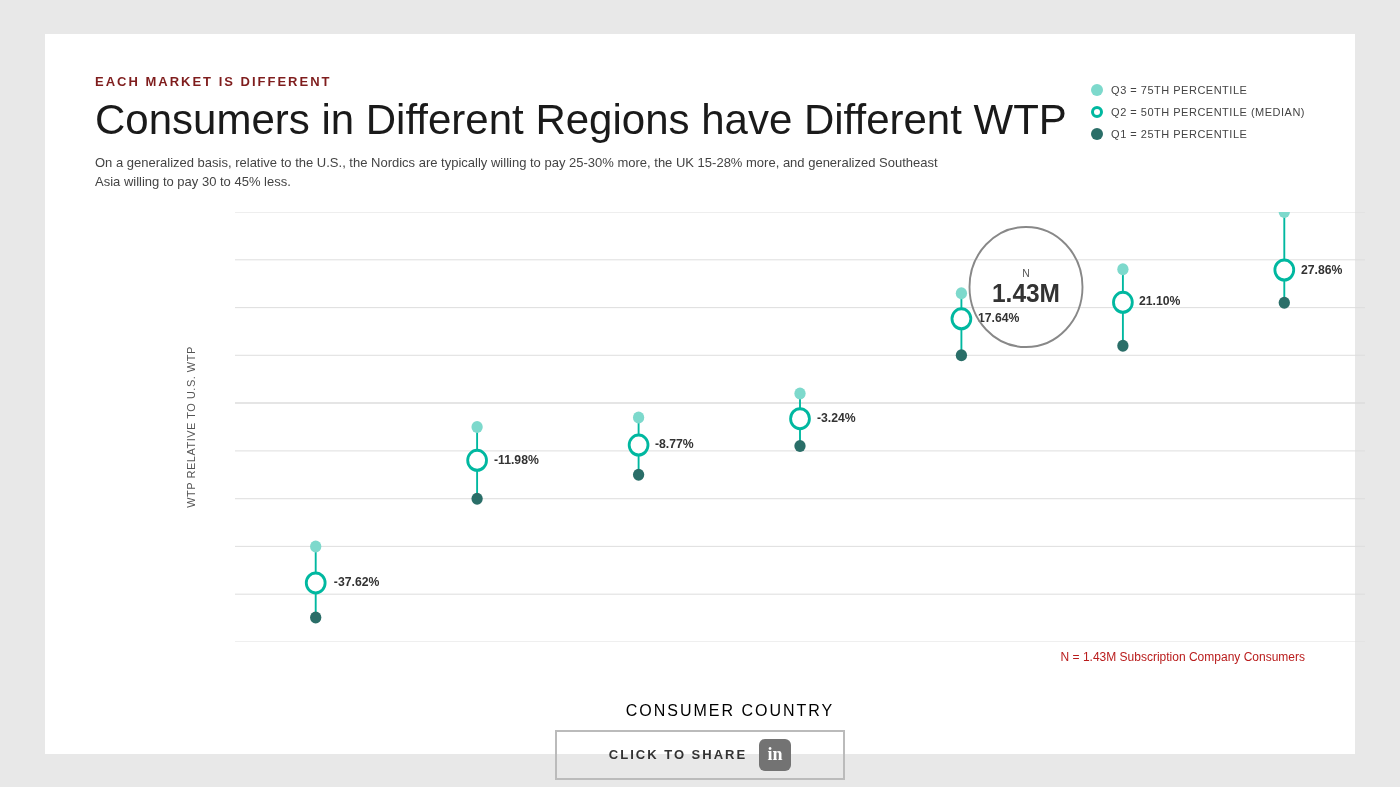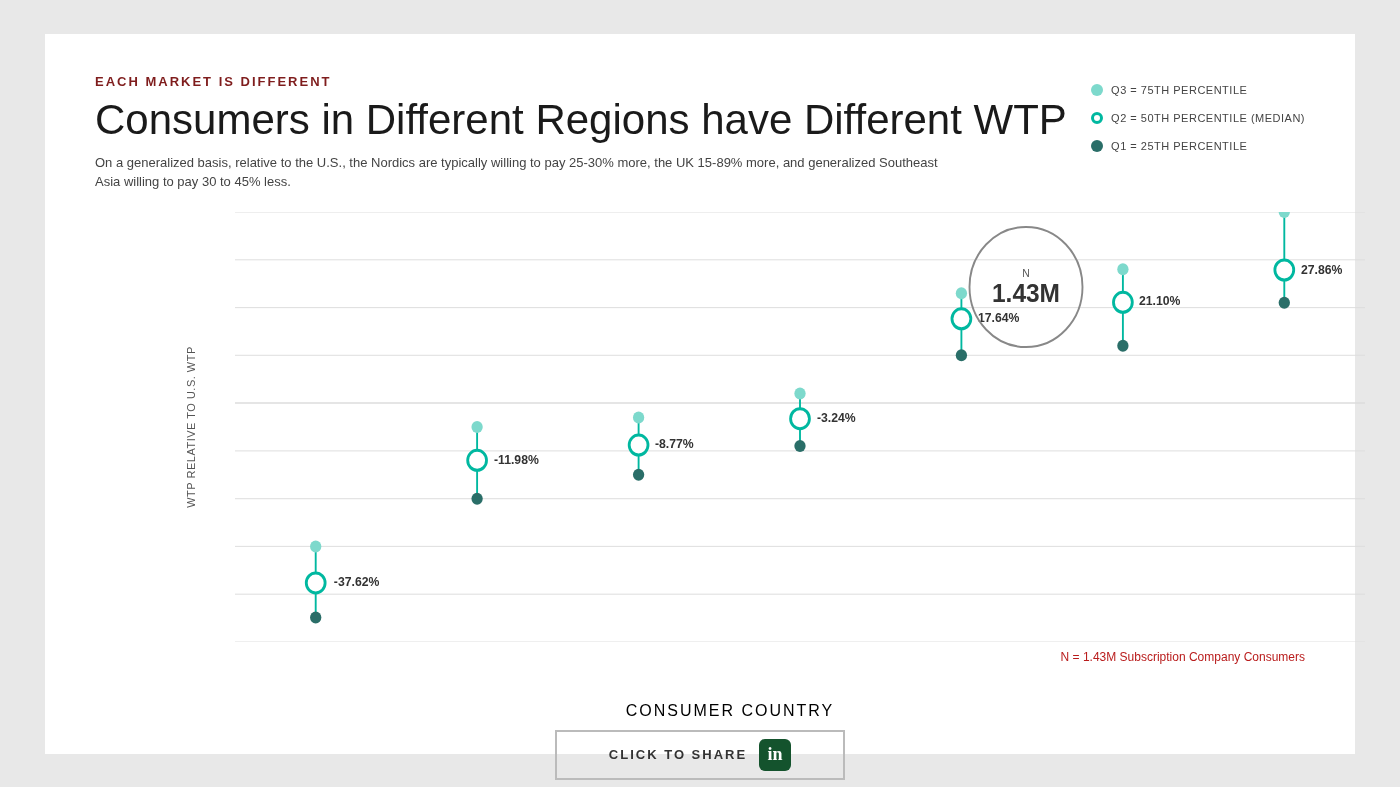--- a/index.html
+++ b/index.html
@@ -40,21 +40,21 @@
       max-width: 870px;
       line-height: 1.5;
       margin-bottom: 0;
     }
     .legend {
       position: absolute;
       top: 50px;
       right: 50px;
       display: flex;
       flex-direction: column;
-      gap: 16px;
+      gap: 10px;
       justify-content: center;
     }
     .legend-item {
       display: flex;
       align-items: center;
       gap: 8px;
       font-size: 11px;
       color: #444;
       letter-spacing: 0.5px;
       text-transform: uppercase;
@@ -109,21 +109,21 @@
     .share-text {
       font-size: 13px;
       font-weight: 700;
       letter-spacing: 2px;
       text-transform: uppercase;
       color: #333;
     }
     .linkedin-icon {
       width: 32px;
       height: 32px;
-      background: #14532d;
+      background: #737373;
       border-radius: 6px;
       display: flex;
       align-items: center;
       justify-content: center;
       color: white;
       font-weight: 700;
       font-size: 18px;
       font-family: serif;
     }
     .n-note {
@@ -149,21 +149,21 @@
       <span>Q2 = 50th Percentile (Median)</span>
     </div>
     <div class="legend-item">
       <div class="legend-dot q1"></div>
       <span>Q1 = 25th Percentile</span>
     </div>
   </div>
 
   <div class="subtitle">Each Market is Different</div>
   <div class="title">Consumers in Different Regions have Different WTP</div>
-  <div class="description">On a generalized basis, relative to the U.S., the Nordics are typically willing to pay 25-30% more, the UK 15-89% more, and generalized Southeast Asia willing to pay 30 to 45% less.</div>
+  <div class="description">On a generalized basis, relative to the U.S., the Nordics are typically willing to pay 25-30% more, the UK 15-28% more, and generalized Southeast Asia willing to pay 30 to 45% less.</div>
 
   <div class="chart-area">
     <div class="y-axis-label">WTP Relative to U.S. WTP</div>
 
     <svg width="100%" height="100%" viewBox="0 0 1200 430" preserveAspectRatio="none" style="position:absolute;left:60px;top:0;right:0;">
 
       <line x1="0" y1="0" x2="1200" y2="0" stroke="#ddd" stroke-width="1"></line>
 
       <line x1="0" y1="47.8" x2="1200" y2="47.8" stroke="#ddd" stroke-width="1"></line>
 

